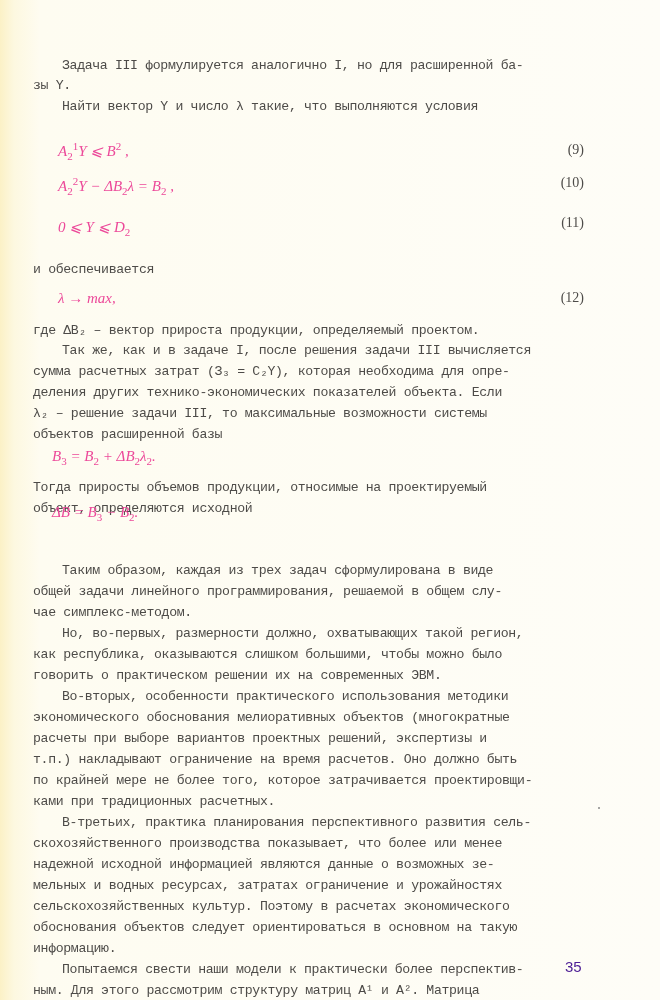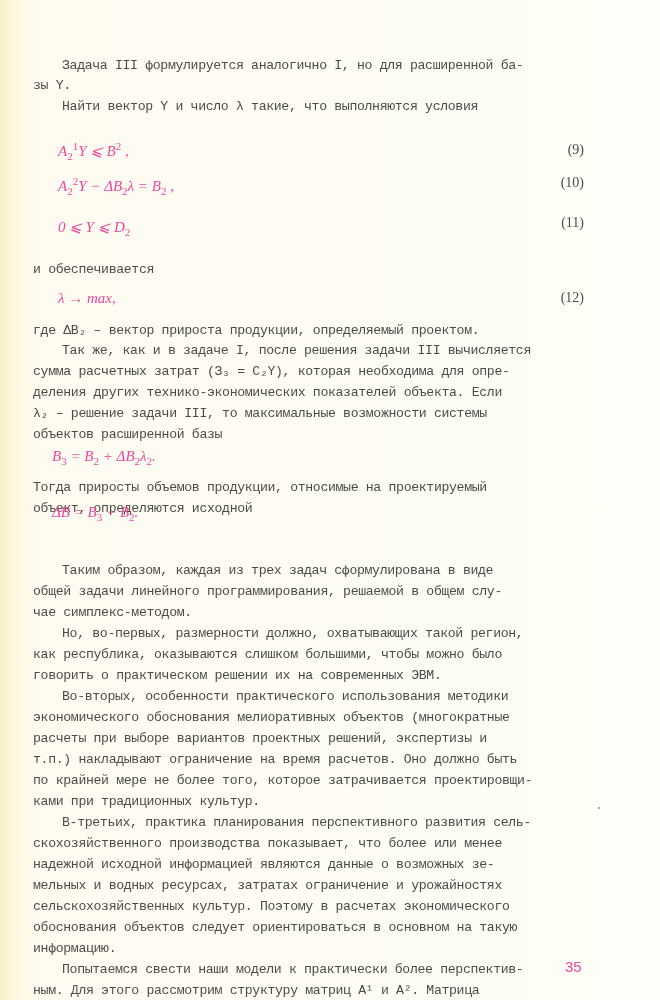--- a/index.html
+++ b/index.html
@@ -22,21 +22,21 @@
   }
   .math sub, .math sup { font-style: normal; font-size: 11px; }
   .eqno {
     position: absolute; right: 72px;
     font-family: "Liberation Serif", "DejaVu Serif", serif;
     font-size: 14px; color: #4d4b48;
   }
   .pagenum {
     position: absolute; left: 565px; top: 958px;
     font-family: "Liberation Sans", "DejaVu Sans", sans-serif;
-    font-size: 15px; color: #ec4899;
+    font-size: 15px; color: #4c1d95;
   }
   .speck { position: absolute; width: 2px; height: 2px; background: #888; border-radius: 1px; }
 </style>
 </head>
 <body>
 
 <div class="page">
   <div id="text-layer">
       <div class="line" style="left: 62px; top: 58px;">Задача III формулируется аналогично I, но для расширенной ба-</div>
       <div class="line" style="left: 33px; top: 78px;">зы Y.</div>
@@ -54,21 +54,21 @@
       <div class="line" style="left: 33px; top: 584px;">общей задачи линейного программирования, решаемой в общем слу-</div>
       <div class="line" style="left: 33px; top: 605px;">чае симплекс-методом.</div>
       <div class="line" style="left: 62px; top: 626px;">Но, во-первых, размерности должно, охватывающих такой регион,</div>
       <div class="line" style="left: 33px; top: 647px;">как республика, оказываются слишком большими, чтобы можно было</div>
       <div class="line" style="left: 33px; top: 668px;">говорить о практическом решении их на современных ЭВМ.</div>
       <div class="line" style="left: 62px; top: 689px;">Во-вторых, особенности практического использования методики</div>
       <div class="line" style="left: 33px; top: 710px;">экономического обоснования мелиоративных объектов (многократные</div>
       <div class="line" style="left: 33px; top: 731px;">расчеты при выборе вариантов проектных решений, экспертизы и</div>
       <div class="line" style="left: 33px; top: 752px;">т.п.) накладывают ограничение на время расчетов. Оно должно быть</div>
       <div class="line" style="left: 33px; top: 773px;">по крайней мере не более того, которое затрачивается проектировщи-</div>
-      <div class="line" style="left: 33px; top: 794px;">ками при традиционных культур.</div>
+      <div class="line" style="left: 33px; top: 794px;">ками при традиционных расчетных.</div>
       <div class="line" style="left: 62px; top: 815px;">В-третьих, практика планирования перспективного развития сель-</div>
       <div class="line" style="left: 33px; top: 836px;">скохозяйственного производства показывает, что более или менее</div>
       <div class="line" style="left: 33px; top: 857px;">надежной исходной информацией являются данные о возможных зе-</div>
       <div class="line" style="left: 33px; top: 878px;">мельных и водных ресурсах, затратах ограничение и урожайностях</div>
       <div class="line" style="left: 33px; top: 899px;">сельскохозяйственных культур. Поэтому в расчетах экономического</div>
       <div class="line" style="left: 33px; top: 920px;">обоснования объектов следует ориентироваться в основном на такую</div>
       <div class="line" style="left: 33px; top: 941px;">информацию.</div>
       <div class="line" style="left: 62px; top: 962px;">Попытаемся свести наши модели к практически более перспектив-</div>
       <div class="line" style="left: 33px; top: 983px;">ным. Для этого рассмотрим структуру матриц A¹ и A². Матрица</div>
     </div>

